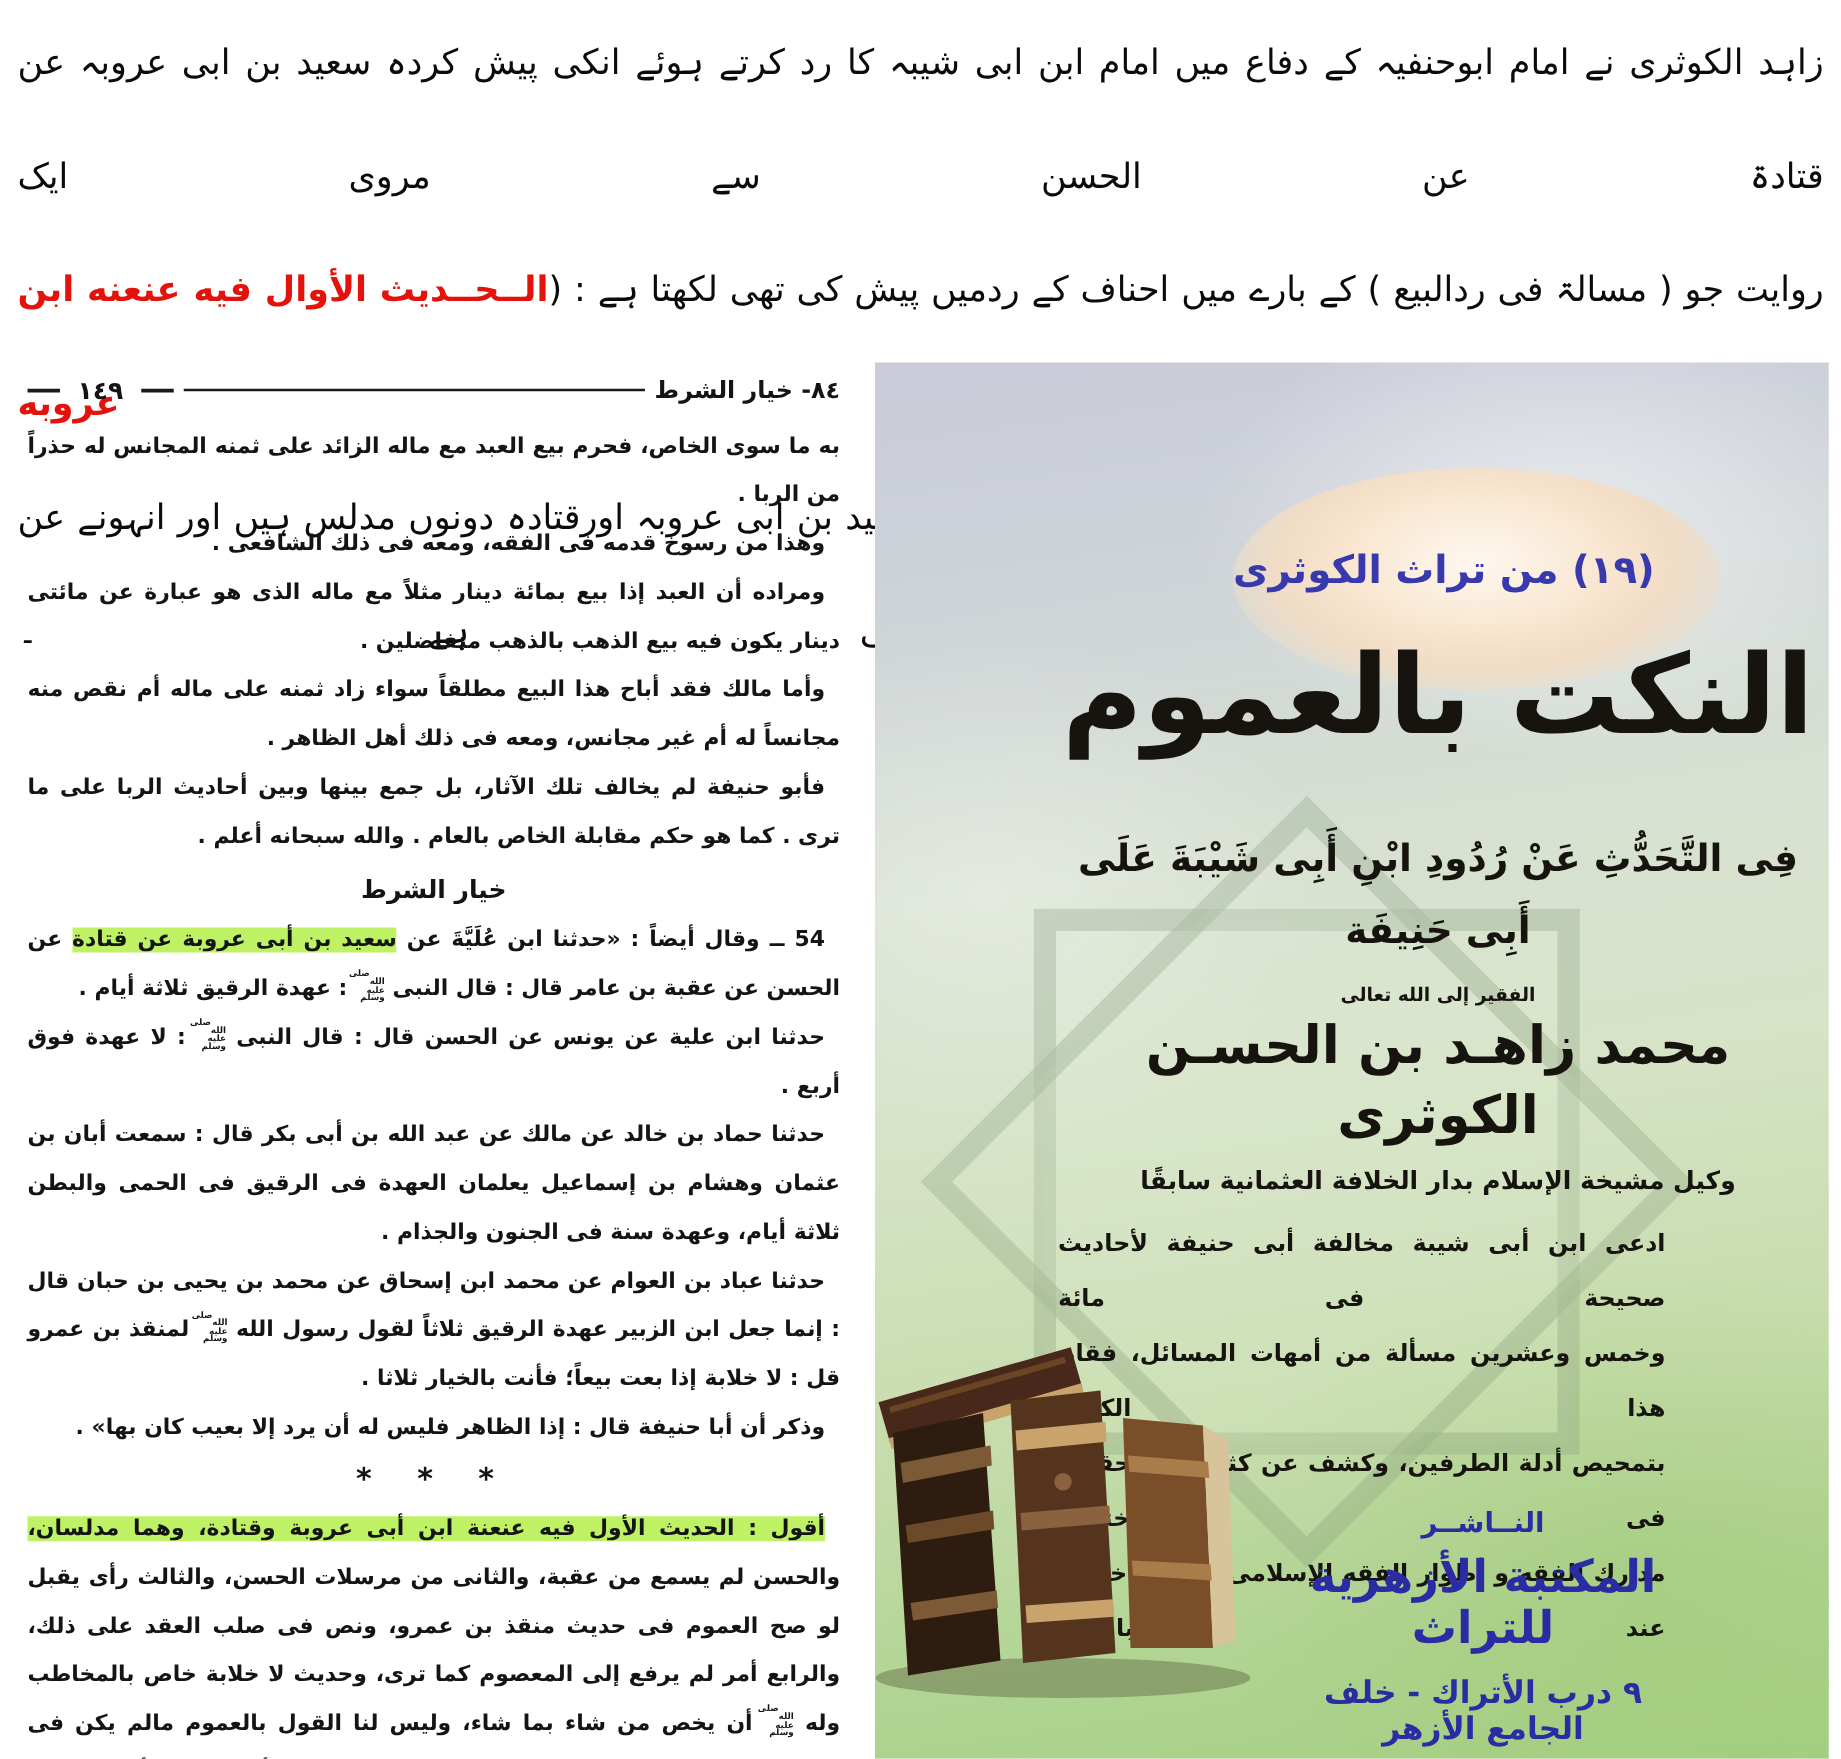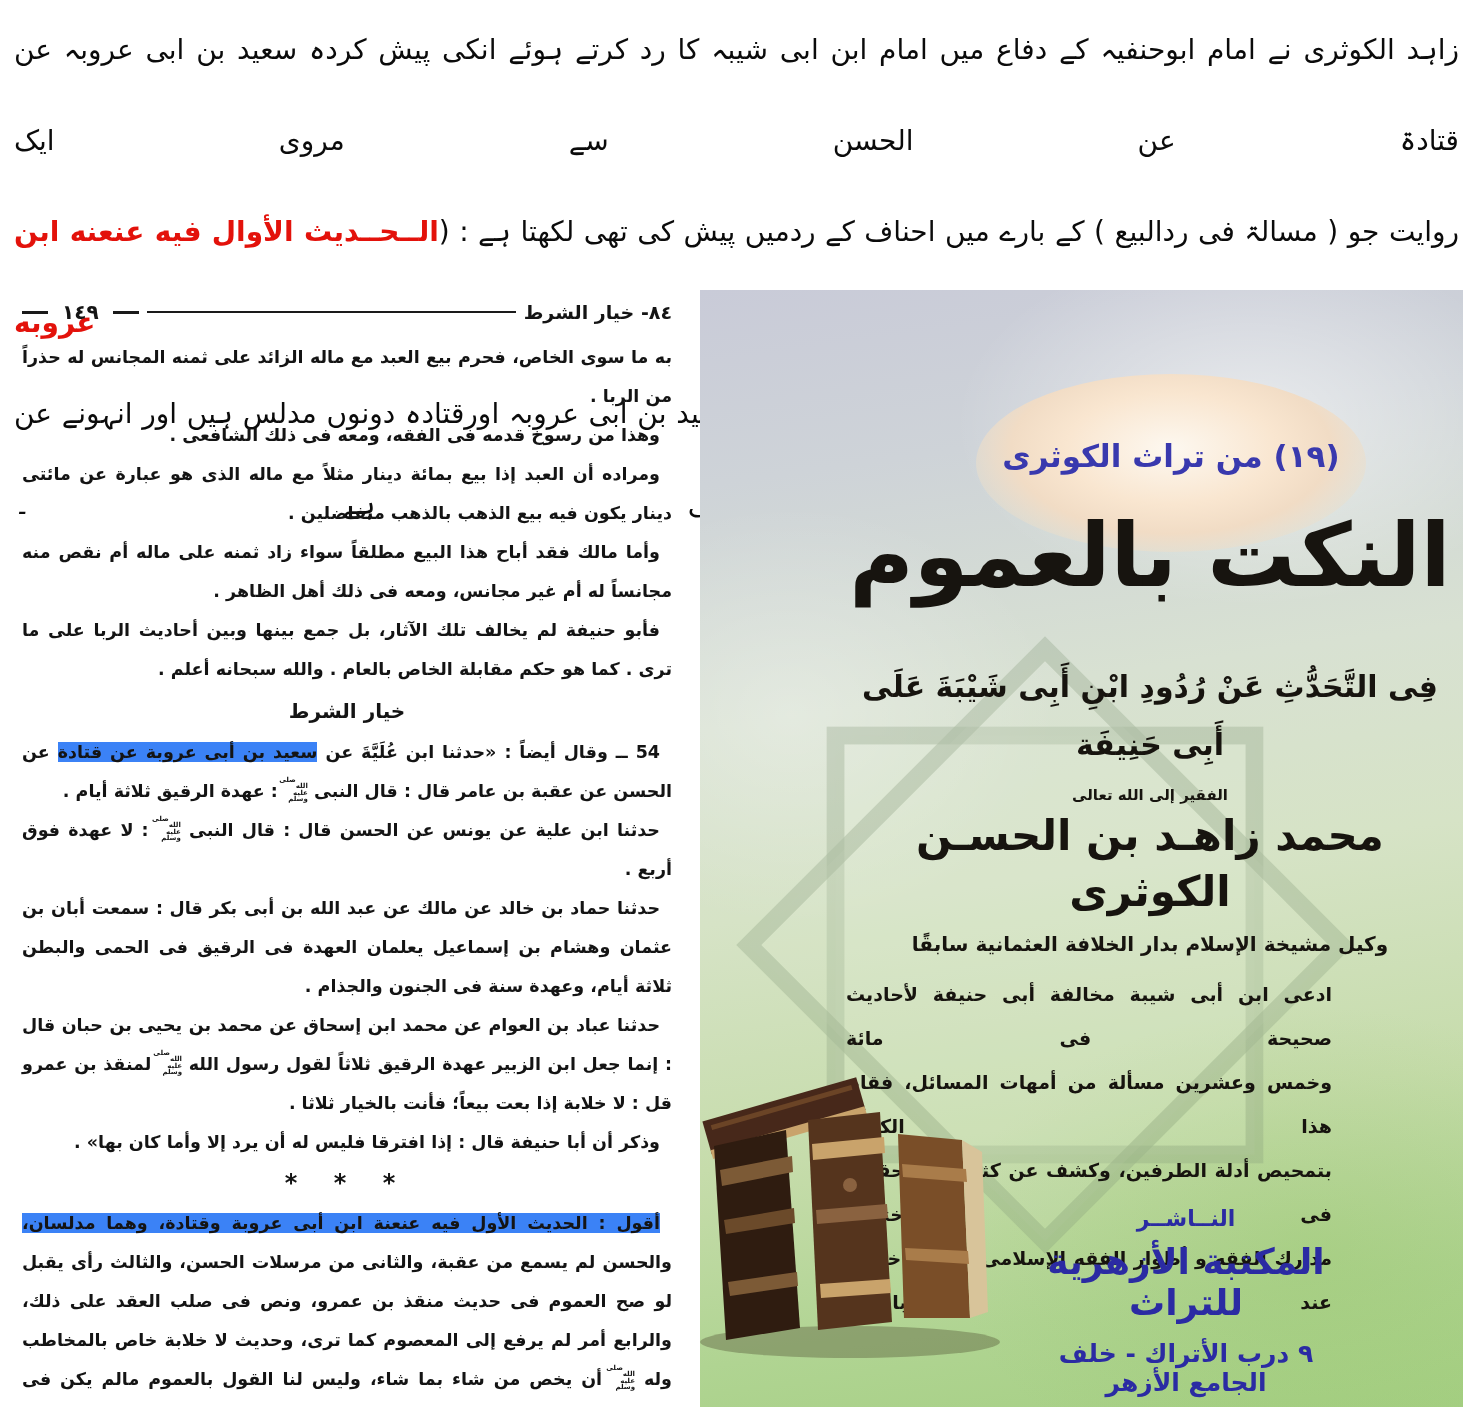--- a/index.html
+++ b/index.html
@@ -12,21 +12,21 @@
   .urdu-intro{
     position:absolute;top:4px;left:14px;right:14px;direction:rtl;
     color:#0b0b0b;
   }
   .urdu-line{
     font-size:28px;line-height:91px;
     text-align:justify;text-align-last:justify;
   }
   .seg{white-space:pre-wrap;}
   .seg.red{color:#e3120b;font-weight:bold;}
-  .seg.hl{background:#3b82f6;}
+  .seg.hl{background:#bef264;}
   .seg.saw{
     display:inline-block;width:24px;font-size:7px;line-height:6.5px;
     vertical-align:-4px;text-align:right;font-weight:bold;white-space:normal;
   }
   
   .page{
     position:absolute;left:22px;top:294px;width:650px;direction:rtl;color:#141414;
   }
   .page-header{
     display:flex;align-items:center;gap:8px;height:36px;font-weight:bold;font-size:19px;
@@ -52,24 +52,24 @@
   }
   .cover::before{
     content:"";position:absolute;inset:0;
     background:
       radial-gradient(420px 260px at 72% 12%, rgba(255,255,255,.55), rgba(255,255,255,0) 70%),
       radial-gradient(380px 300px at 12% 38%, rgba(255,255,255,.30), rgba(255,255,255,0) 70%),
       radial-gradient(500px 340px at 80% 86%, rgba(140,190,90,.28), rgba(140,190,90,0) 72%);
   }
   .star-wm{position:absolute;left:-10px;top:300px;width:710px;height:710px;opacity:.5;}
   .badge{
-    position:absolute;left:276px;top:84px;width:390px;height:178px;border-radius:50%;
+    position:absolute;left:286px;top:84px;width:390px;height:178px;border-radius:50%;
     background:radial-gradient(ellipse at 50% 42%,
       #fdf8f0 0%, #f9e6d0 38%, #f1dcc5 58%, rgba(222,228,214,0.25) 80%, rgba(222,228,214,0) 95%);
-    display:flex;align-items:center;justify-content:center;
+    display:flex;align-items:center;justify-content:flex-end;
   }
   .badge-text{color:#3939ae;font-size:31px;font-weight:bold;padding-bottom:14px;}
   .cover-center{position:absolute;left:140px;width:620px;top:0;text-align:center;color:#17140f;}
   .cover-title{margin-top:196px;font-size:88px;line-height:140px;font-weight:bold;letter-spacing:-2px;}
   .cover-subtitle{margin-top:32px;font-size:30px;font-weight:bold;line-height:58px;}
   .byline{margin-top:26px;font-size:21px;font-weight:bold;}
   .byline-sub{margin-top:12px;font-size:15px;font-weight:bold;}
   .author{margin-top:4px;font-size:42px;font-weight:bold;line-height:56px;}
   .author-title{margin-top:12px;font-size:20px;font-weight:bold;}
   .blurb{
@@ -107,21 +107,21 @@
       <div class="para"><span class="seg">به ما سوى الخاص، فحرم بيع العبد مع ماله الزائد على ثمنه المجانس له حذراً من الربا .</span></div>
       <div class="para"><span class="seg">وهذا من رسوخ قدمه فى الفقه، ومعه فى ذلك الشافعى .</span></div>
       <div class="para"><span class="seg">ومراده أن العبد إذا بيع بمائة دينار مثلاً مع ماله الذى هو عبارة عن مائتى دينار يكون فيه بيع الذهب بالذهب متفاضلين .</span></div>
       <div class="para"><span class="seg">وأما مالك فقد أباح هذا البيع مطلقاً سواء زاد ثمنه على ماله أم نقص منه مجانساً له أم غير مجانس، ومعه فى ذلك أهل الظاهر .</span></div>
       <div class="para"><span class="seg">فأبو حنيفة لم يخالف تلك الآثار، بل جمع بينها وبين أحاديث الربا على ما ترى . كما هو حكم مقابلة الخاص بالعام . والله سبحانه أعلم .</span></div>
       <div class="p-heading">خيار الشرط</div>
       <div class="para"><span class="seg">54 ــ وقال أيضاً : «حدثنا ابن عُلَيَّةَ عن </span><span class="seg hl">سعيد بن أبى عروبة عن قتادة</span><span class="seg"> عن الحسن عن عقبة بن عامر قال : قال النبى </span><span class="seg saw">صلى الله عليه وسلم</span><span class="seg"> : عهدة الرقيق ثلاثة أيام .</span></div>
       <div class="para"><span class="seg">حدثنا ابن علية عن يونس عن الحسن قال : قال النبى </span><span class="seg saw">صلى الله عليه وسلم</span><span class="seg"> : لا عهدة فوق أربع .</span></div>
       <div class="para"><span class="seg">حدثنا حماد بن خالد عن مالك عن عبد الله بن أبى بكر قال : سمعت أبان بن عثمان وهشام بن إسماعيل يعلمان العهدة فى الرقيق فى الحمى والبطن ثلاثة أيام، وعهدة سنة فى الجنون والجذام .</span></div>
       <div class="para"><span class="seg">حدثنا عباد بن العوام عن محمد ابن إسحاق عن محمد بن يحيى بن حبان قال : إنما جعل ابن الزبير عهدة الرقيق ثلاثاً لقول رسول الله </span><span class="seg saw">صلى الله عليه وسلم</span><span class="seg"> لمنقذ بن عمرو قل : لا خلابة إذا بعت بيعاً؛ فأنت بالخيار ثلاثا .</span></div>
-      <div class="para"><span class="seg">وذكر أن أبا حنيفة قال : إذا افترقا فليس له أن يرد إلا وأما كان بها» .</span></div>
+      <div class="para"><span class="seg">وذكر أن أبا حنيفة قال : إذا الظاهر فليس له أن يرد إلا بعيب كان بها» .</span></div>
       <div class="p-stars">* * *</div>
       <div class="para"><span class="seg hl">أقول : الحديث الأول فيه عنعنة ابن أبى عروبة وقتادة، وهما مدلسان،</span><span class="seg"> والحسن لم يسمع من عقبة، والثانى من مرسلات الحسن، والثالث رأى يقبل لو صح العموم فى حديث منقذ بن عمرو، ونص فى صلب العقد على ذلك، والرابع أمر لم يرفع إلى المعصوم كما ترى، وحديث لا خلابة خاص بالمخاطب وله </span><span class="seg saw">صلى الله عليه وسلم</span><span class="seg"> أن يخص من شاء بما شاء، وليس لنا القول بالعموم مالم يكن فى الحديث صيغة تدل على العموم، وكان له الخيار بثلاثة أيام بمجرد أن قال : لا خلابة سواء نص على ثلاثة أيام أم لم ينص عليها .</span></div>
     </div>
 </div>
 
 <div class="cover" lang="ar" dir="rtl">
 
   <svg class="star-wm" viewBox="0 0 200 200">
     <rect x="41" y="41" width="118" height="118" fill="rgba(228,238,218,0.30)" stroke="rgba(128,150,118,0.55)" stroke-width="5" transform="rotate(0 100 100)"></rect>
     <rect x="41" y="41" width="118" height="118" fill="rgba(228,238,218,0.22)" stroke="rgba(128,150,118,0.55)" stroke-width="5" transform="rotate(45 100 100)"></rect>

